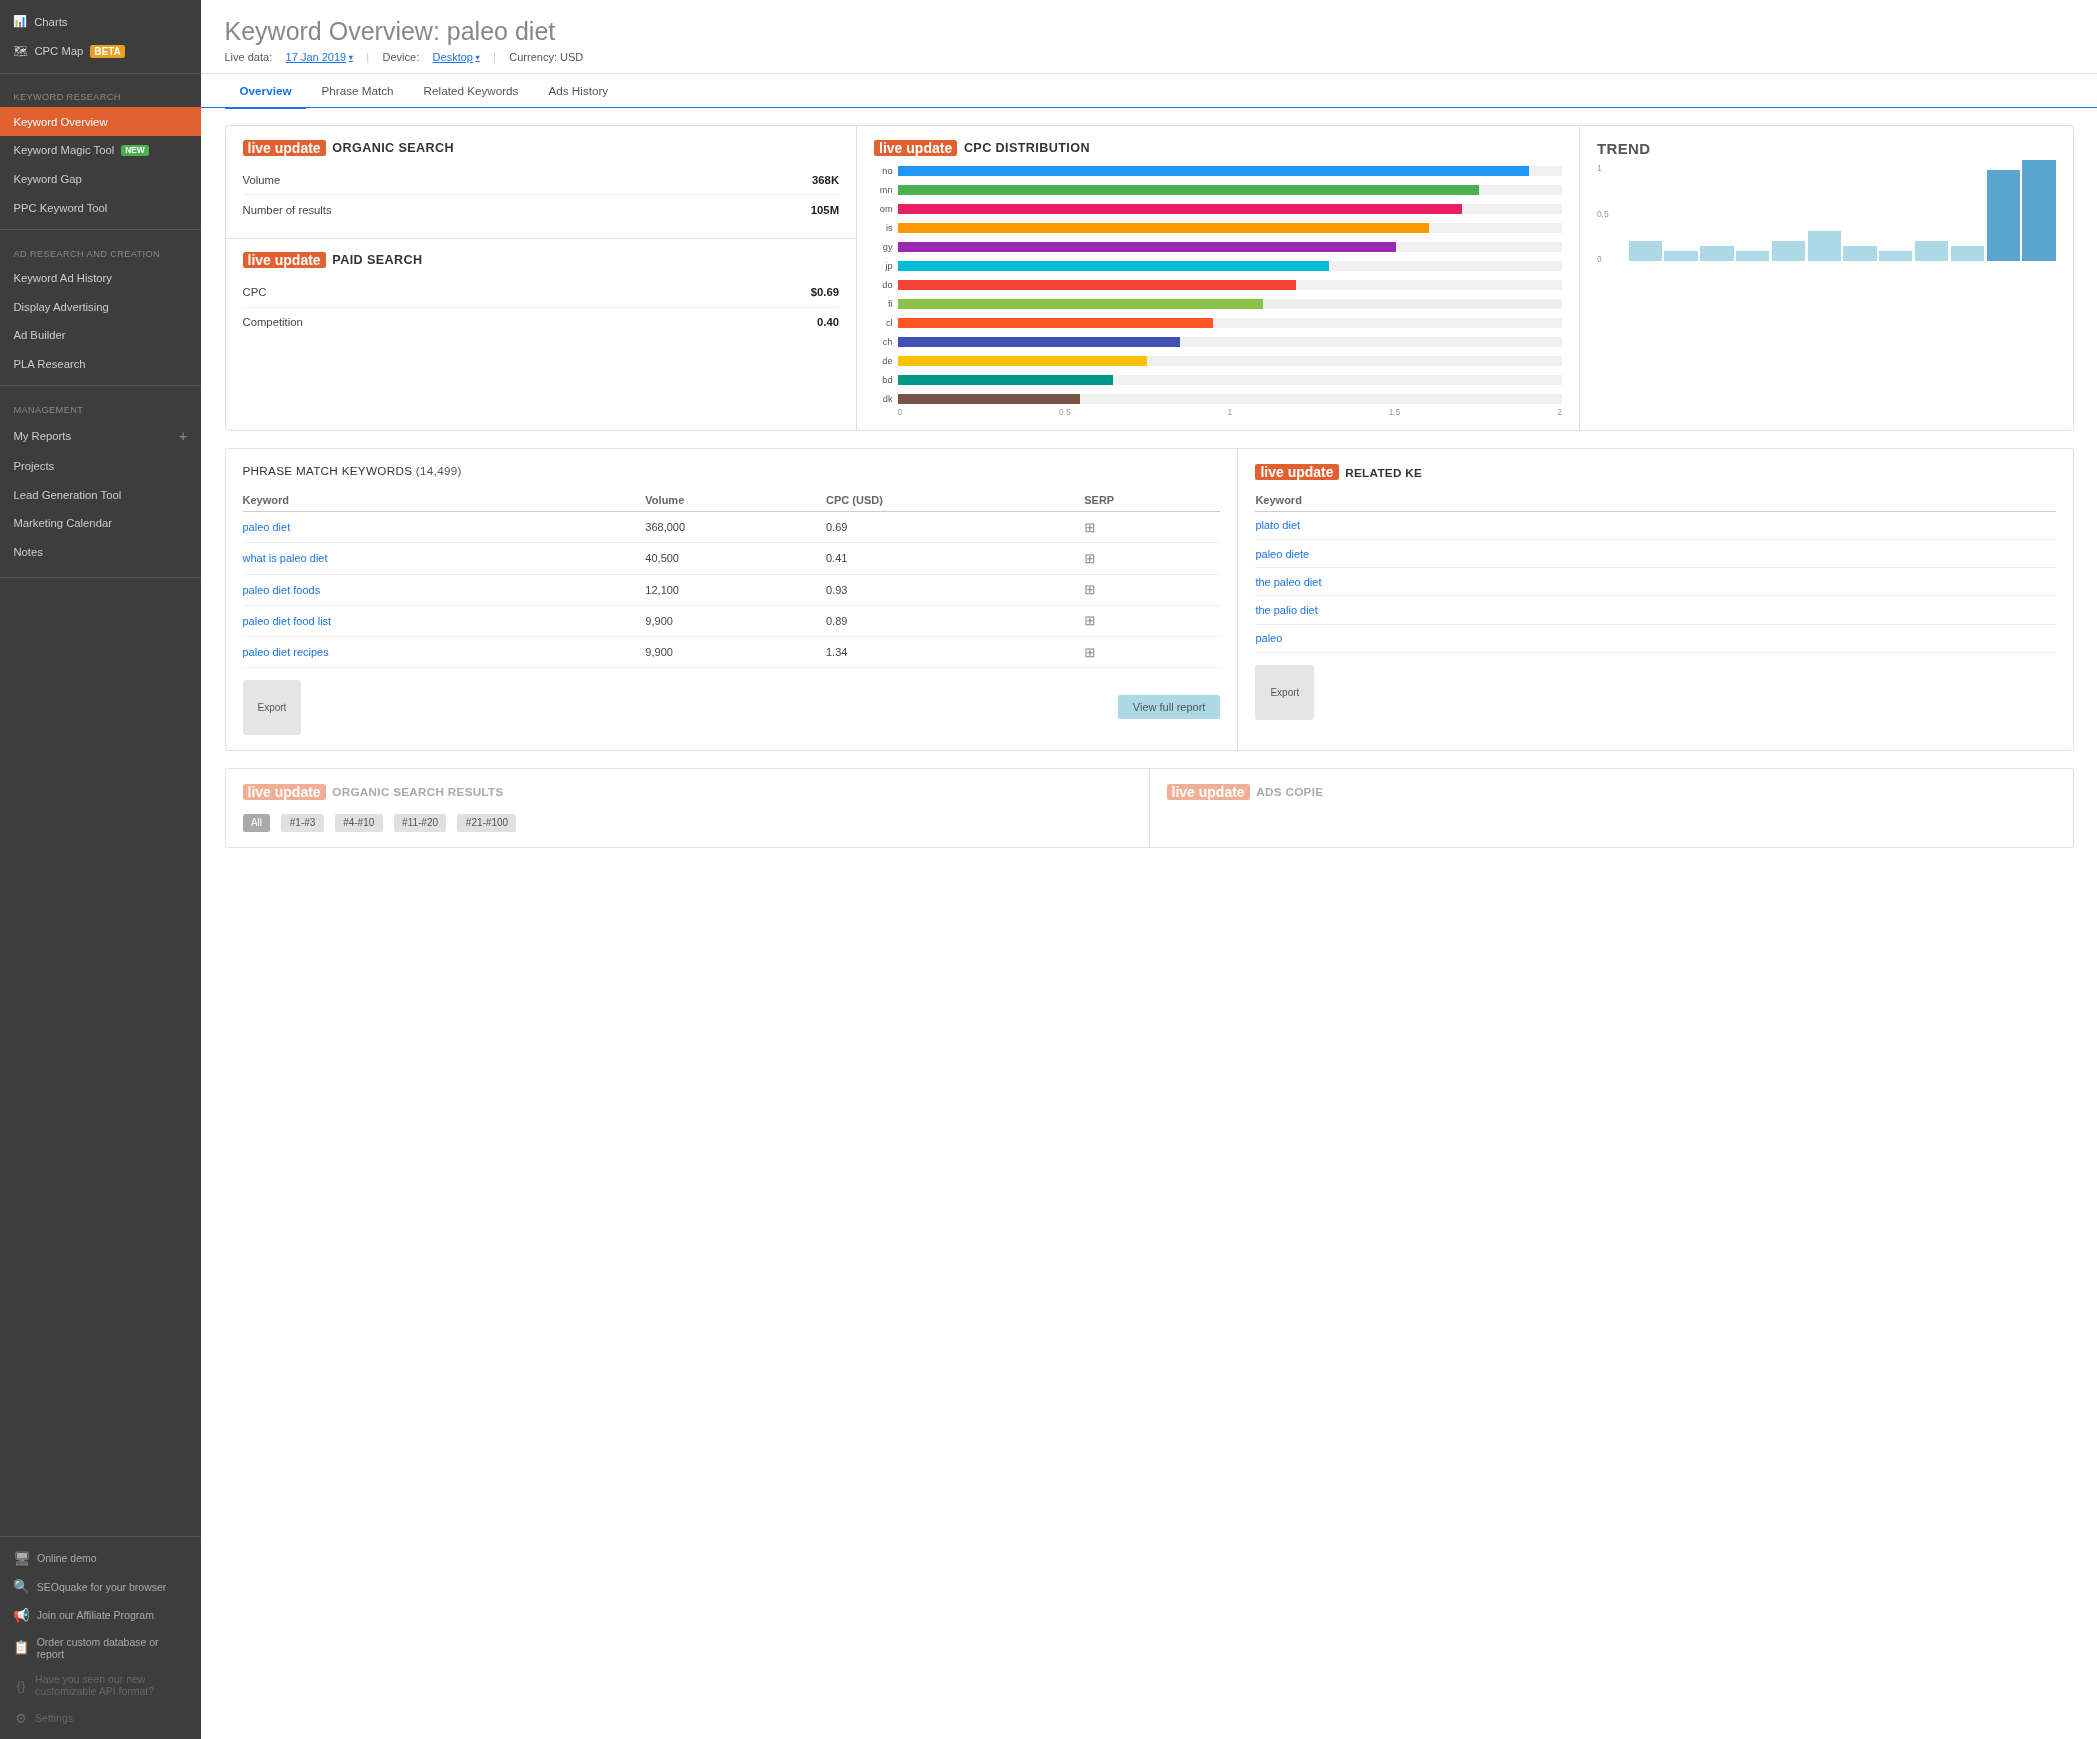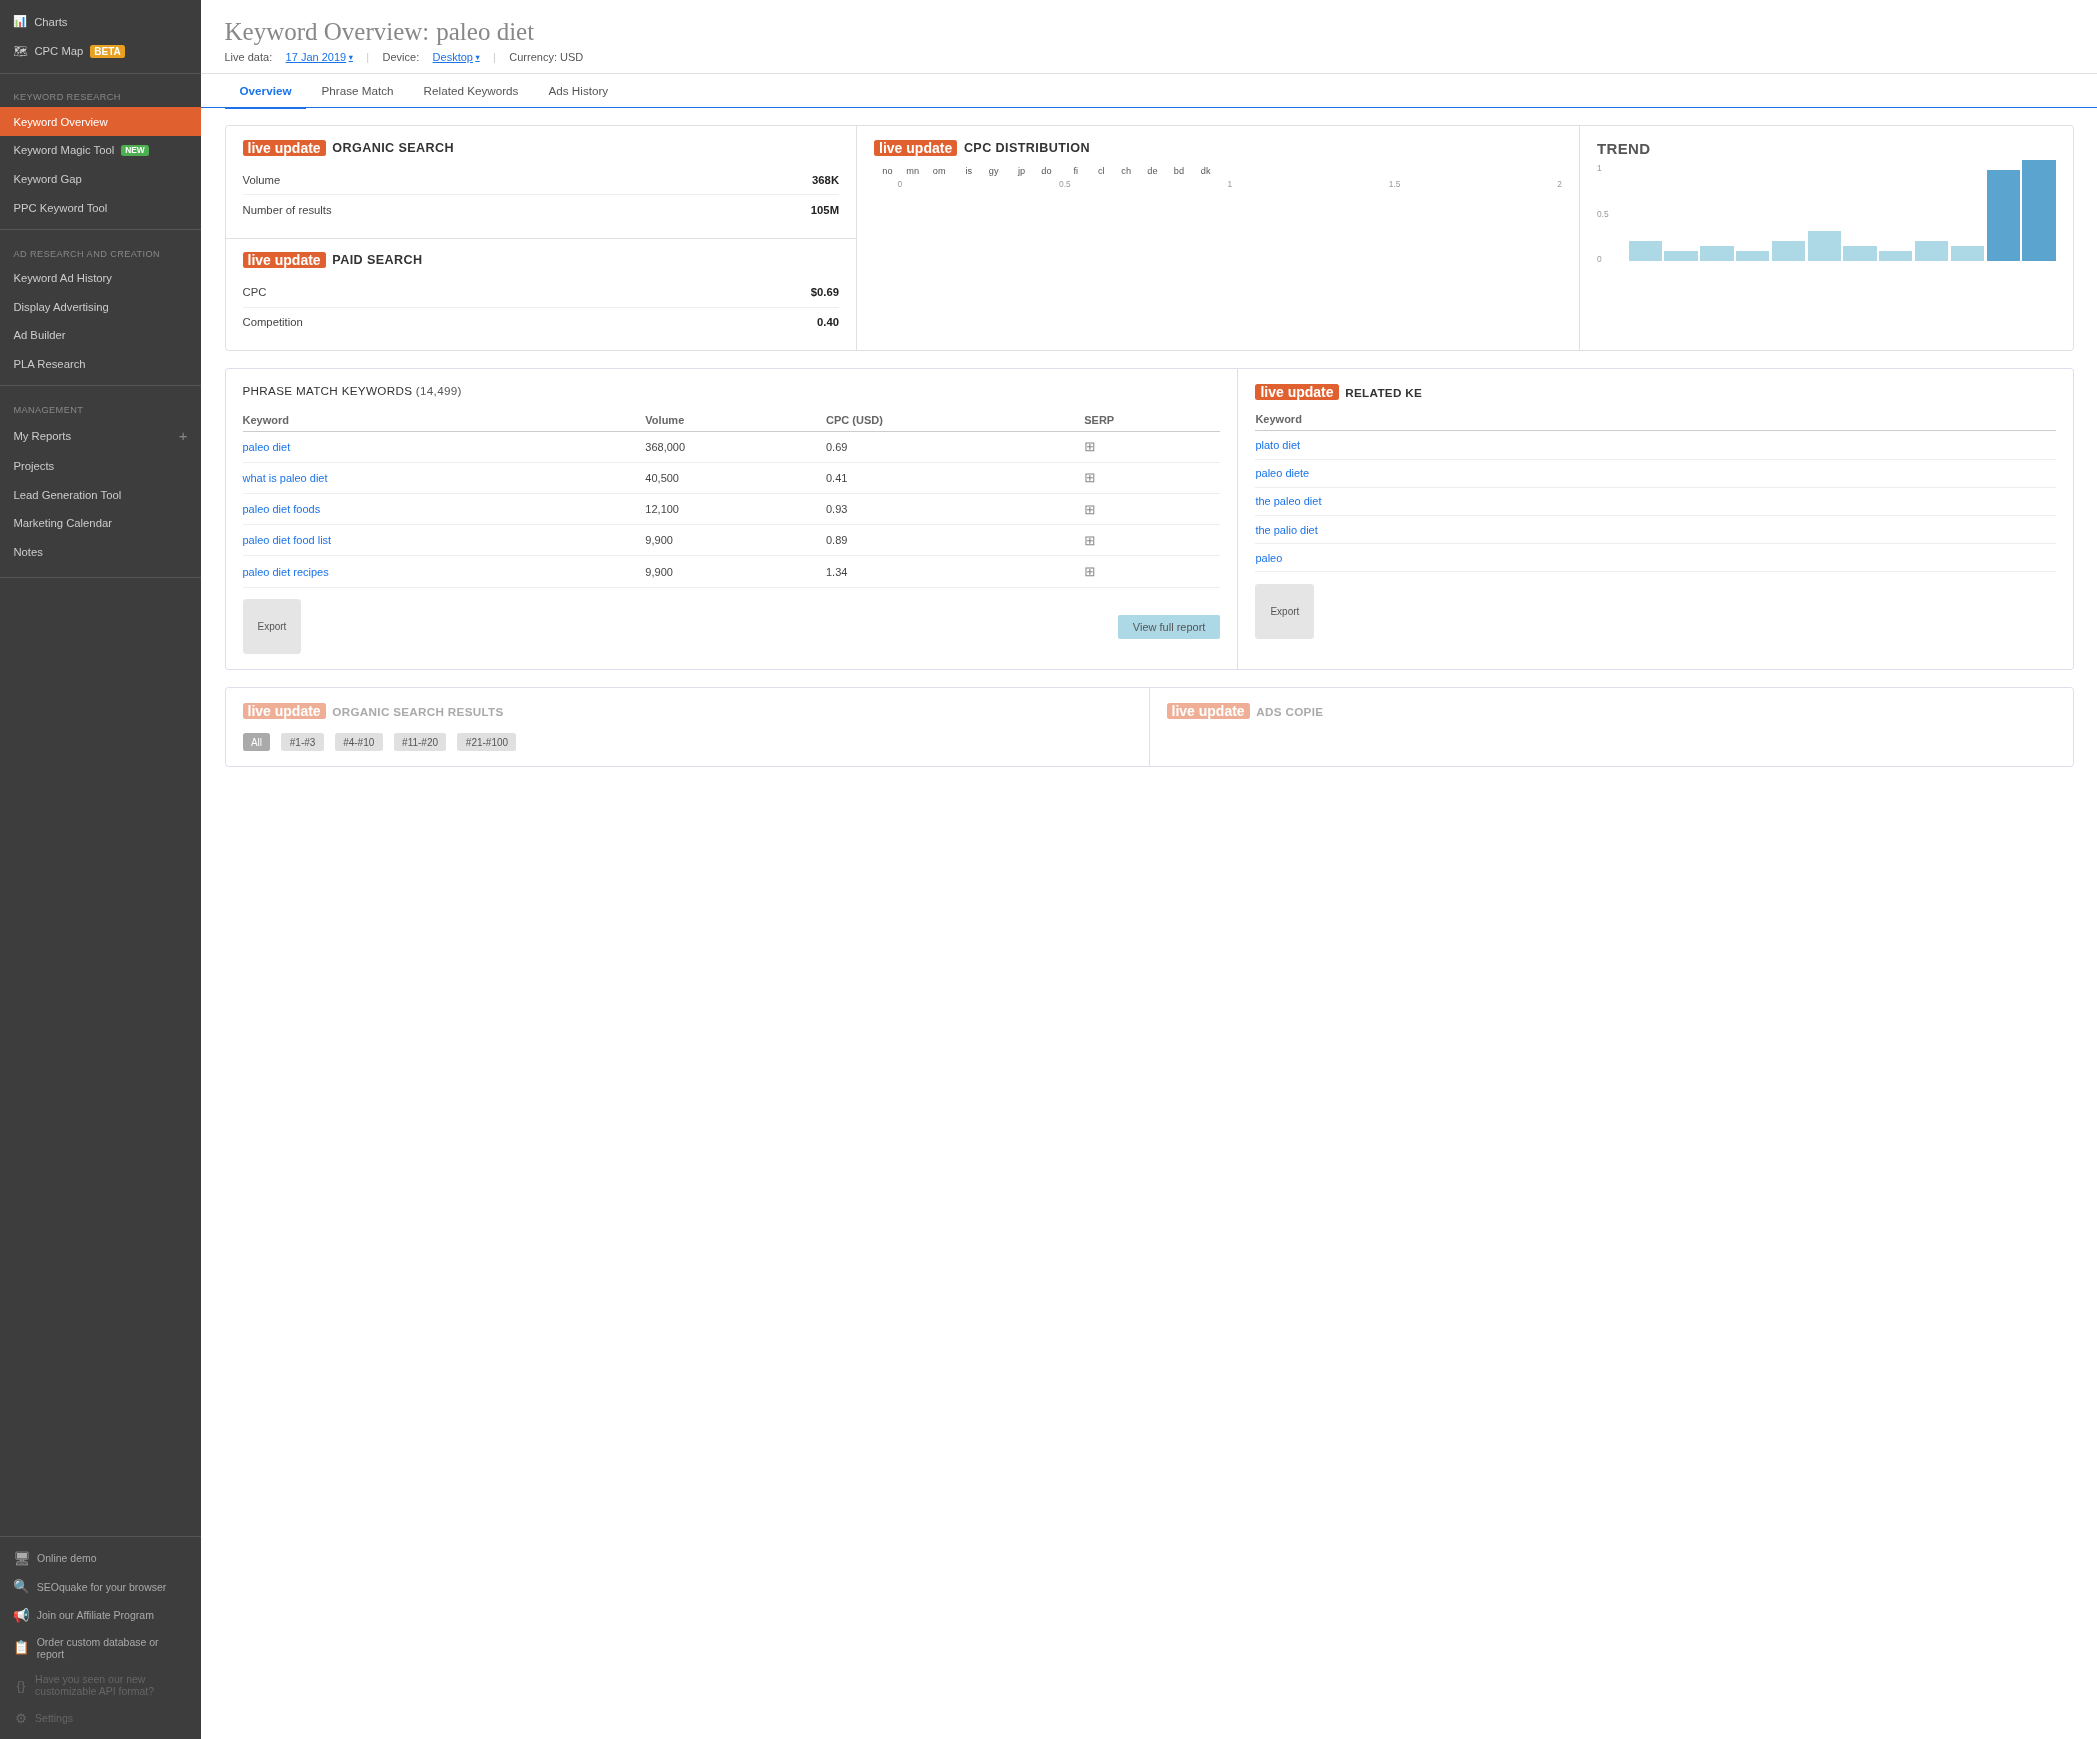--- a/index.html
+++ b/index.html
@@ -99,21 +99,21 @@
     .page-header {
       padding: 17px 23.5px 10px 23.5px;
       border-bottom: 0.8px solid #e0e0e0;
     }
     .page-title {
       font-size: 25px;
       font-weight: 400;
       color: #222;
       margin-bottom: 5px;
     }
-    .page-title span { color: #888; font-weight: 300; font-family: Liberation Serif, serif; }
+    .page-title span { color: #888; font-weight: 300; }
     .page-meta {
       display: flex;
       align-items: center;
       gap: 13.4px;
       font-size: 11px;
       color: #555;
     }
     .page-meta a, .meta-link {
       color: #1a73e8;
       text-decoration: underline;
@@ -201,22 +201,22 @@
     }
     .panel-row:last-child { border-bottom: none; }
     .panel-value { font-weight: 700; color: #222; }
 
     
     .cpc-panel {
       flex: 1.2;
     }
     .cpc-chart {
       display: flex;
-      flex-direction: row;
-      gap: 3px;
+      flex-direction: column;
+      gap: 9px;
       margin-top: 6.7px;
     }
     .cpc-row {
       display: flex;
       align-items: center;
       gap: 5px;
       font-size: 9.2px;
       color: #555;
     }
     .cpc-label { width: 18.5px; text-align: right; font-size: 9.2px; }

